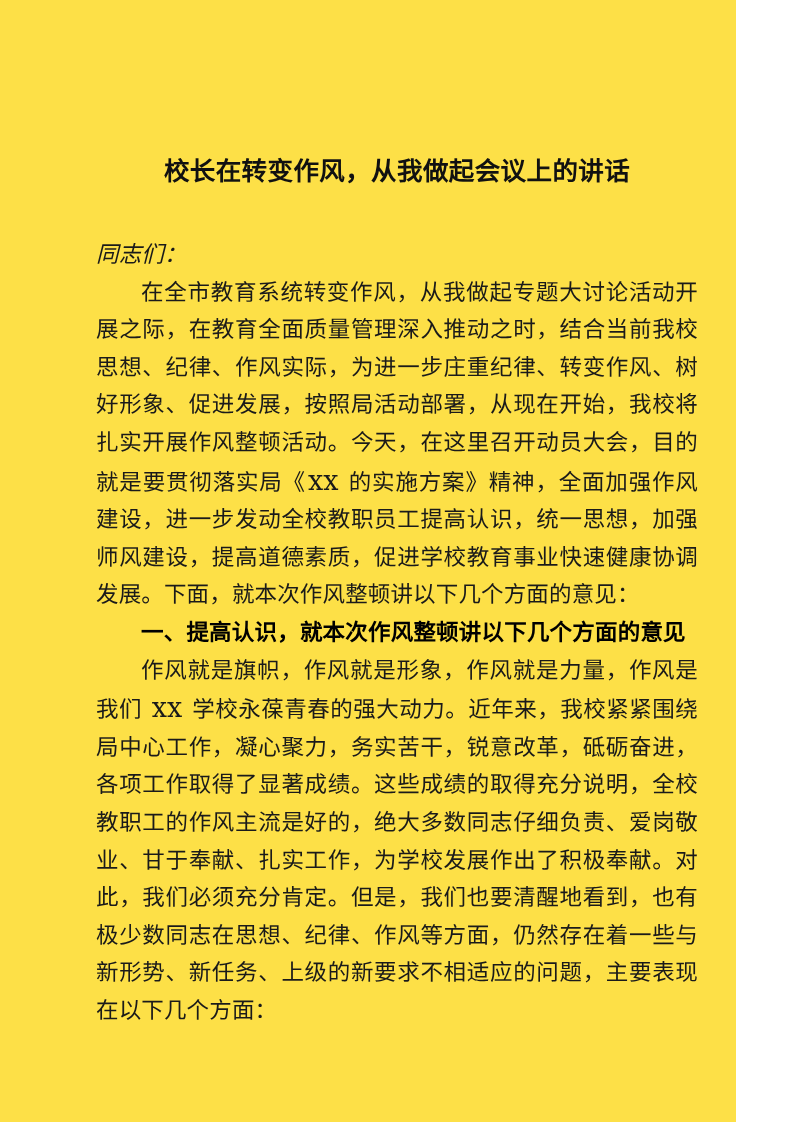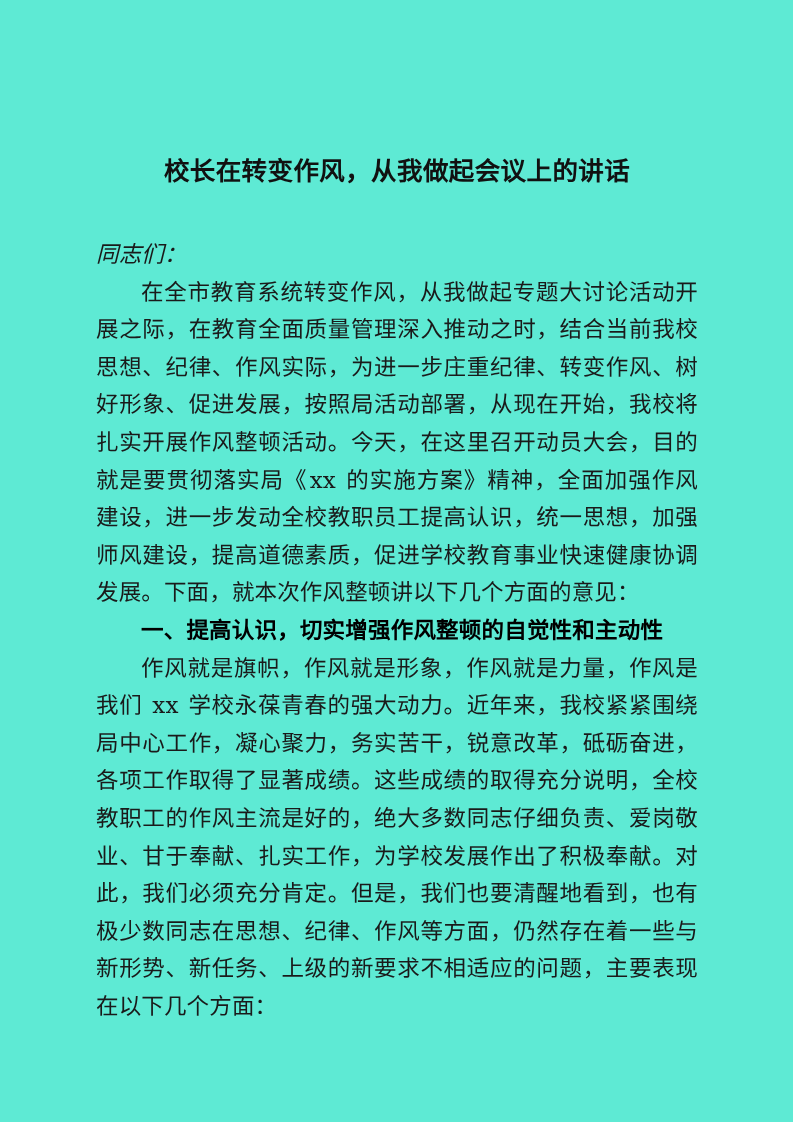--- a/index.html
+++ b/index.html
@@ -12,23 +12,23 @@
     width: 793px;
     height: 1122px;
     font-family: "DejaVu Serif", "Liberation Serif", serif;
     color: #000000;
     -webkit-font-smoothing: antialiased;
     overflow: hidden;
   }
 
   #page {
     position: relative;
-    width: 793px;
+    width: 736px;
     height: 1122px;
-    background: #5eead4;
+    background: #fde047;
     box-sizing: border-box;
   }
 
   
   #doc-body {
     position: absolute;
     left: 96px;
     top: 0;
     width: 602px;
   }
@@ -78,39 +78,39 @@
     font-weight: 700;
     font-size: 22.5px;
     letter-spacing: 0.2px;
     text-indent: 45px;
     color: #000000;
   }
 
   
   .latin {
     font-family: "DejaVu Serif", "Liberation Serif", serif;
-    font-size: 23px;
+    font-size: 27px;
     padding: 0 2px;
     letter-spacing: 0.2px;
   }
 </style>
 </head>
 <body>
 
 <div id="page">
 
   <div id="doc-body">
 
     <h1 class="doc-title">校长在转变作风，从我做起会议上的讲话</h1>
 
     <div class="spacer-after-title"></div>
 
     <p class="para salutation">同志们：</p>
 
     <p class="para indent">在全市教育系统转变作风，从我做起专题大讨论活动开展之际，在教育全面质量管理深入推动之时，结合当前我校思想、纪律、作风实际，为进一步庄重纪律、转变作风、树好形象、促进发展，按照局活动部署，从现在开始，我校将扎实开展作风整顿活动。今天，在这里召开动员大会，目的就是要贯彻落实局《<span class="latin">xx</span> 的实施方案》精神，全面加强作风建设，进一步发动全校教职员工提高认识，统一思想，加强师风建设，提高道德素质，促进学校教育事业快速健康协调发展。下面，就本次作风整顿讲以下几个方面的意见：</p>
 
-    <p class="para heading">一、提高认识，切实增强作风整顿的自觉性和主动性</p>
+    <p class="para heading">一、提高认识，就本次作风整顿讲以下几个方面的意见</p>
 
     <p class="para indent">作风就是旗帜，作风就是形象，作风就是力量，作风是我们 <span class="latin">xx</span> 学校永葆青春的强大动力。近年来，我校紧紧围绕局中心工作，凝心聚力，务实苦干，锐意改革，砥砺奋进，各项工作取得了显著成绩。这些成绩的取得充分说明，全校教职工的作风主流是好的，绝大多数同志仔细负责、爱岗敬业、甘于奉献、扎实工作，为学校发展作出了积极奉献。对此，我们必须充分肯定。但是，我们也要清醒地看到，也有极少数同志在思想、纪律、作风等方面，仍然存在着一些与新形势、新任务、上级的新要求不相适应的问题，主要表现在以下几个方面：</p>
 
   </div>
 
 </div>
 
 </body></html>

